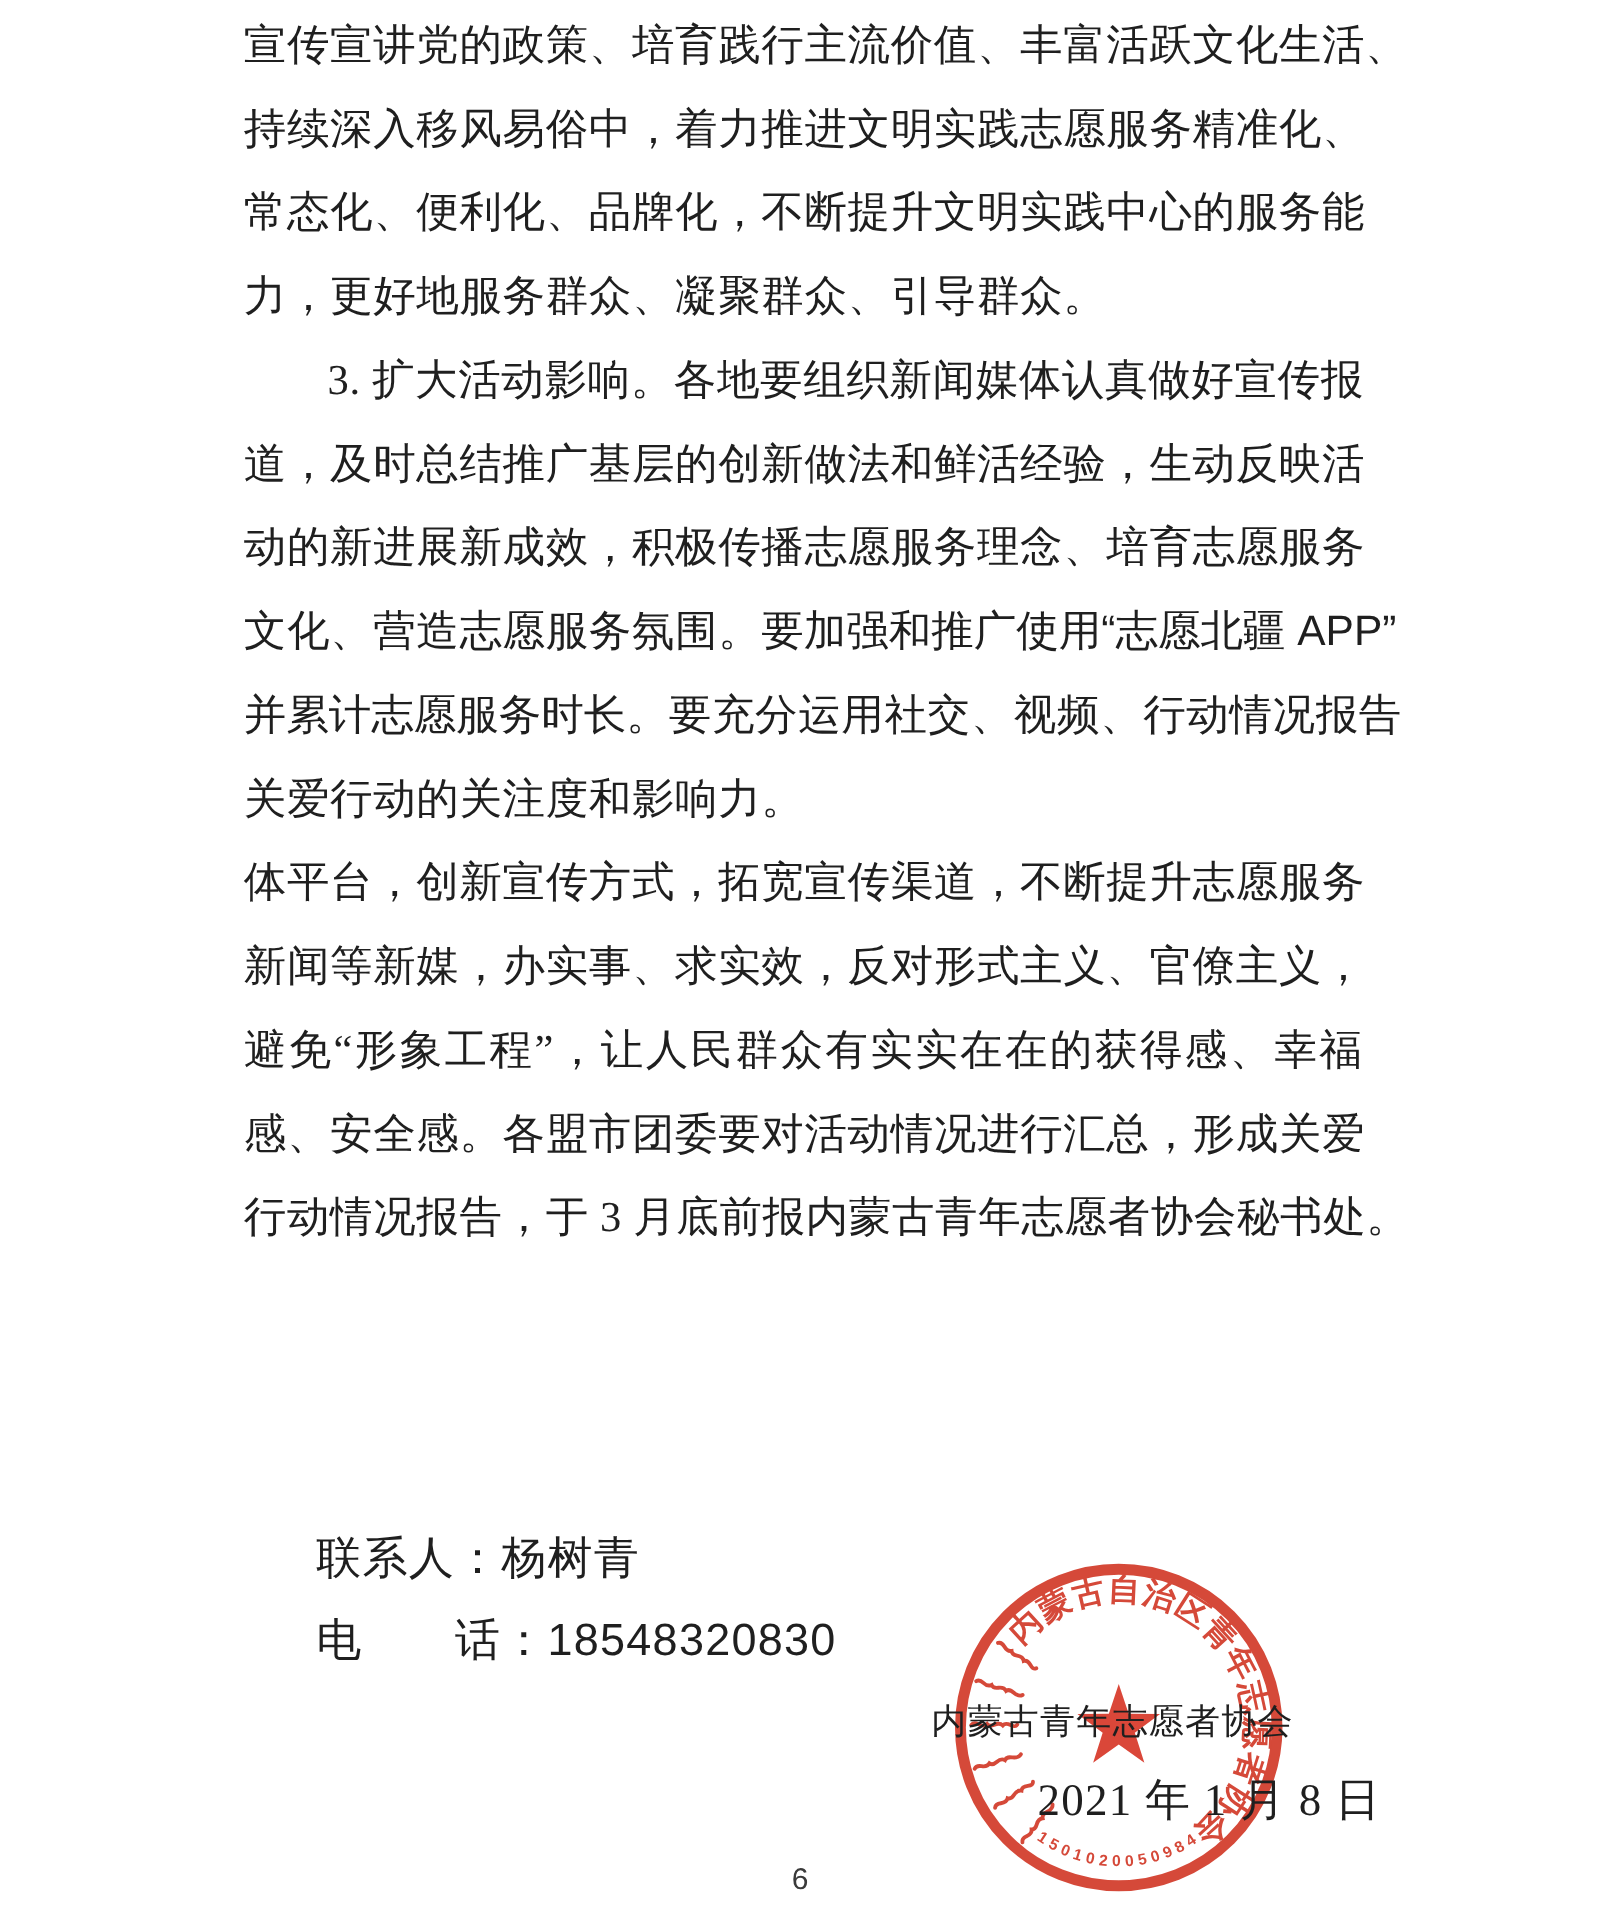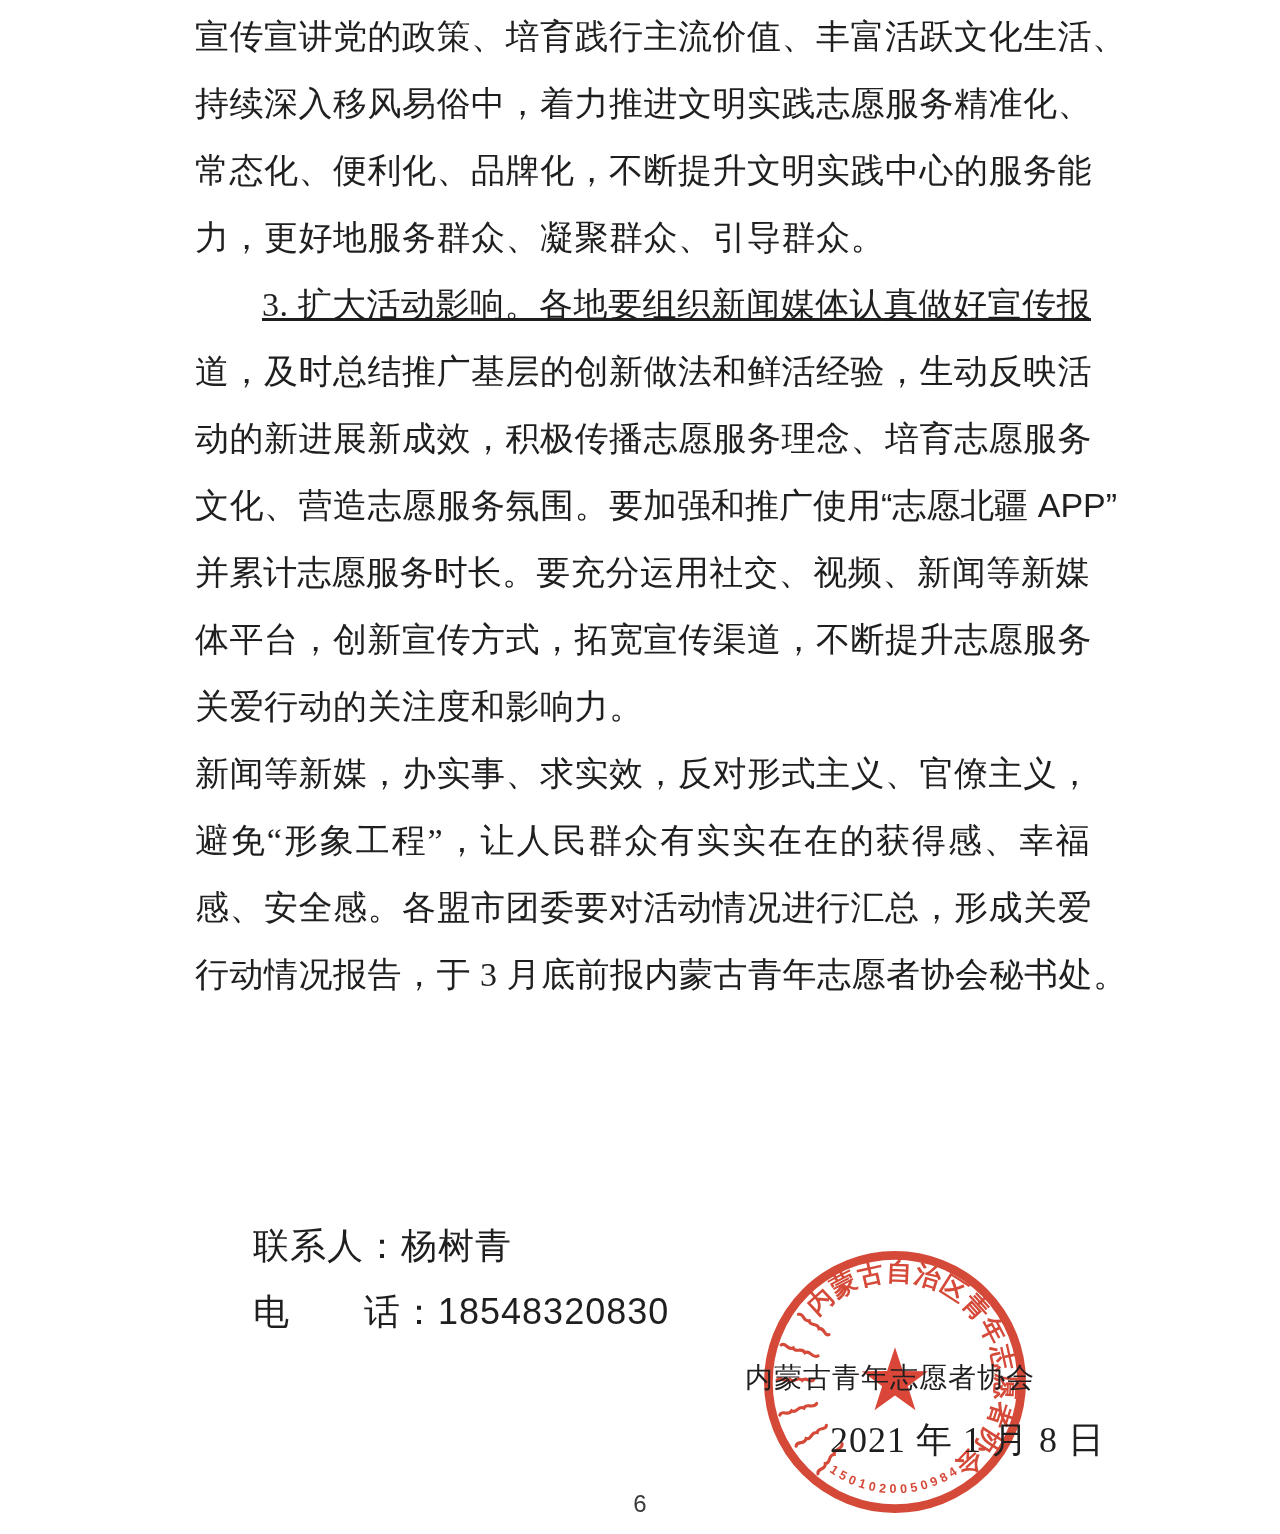--- a/index.html
+++ b/index.html
@@ -15,21 +15,21 @@
     position:absolute;left:195px;top:3px;width:895px;
   }
   .bline{
     height:67px;line-height:67px;font-size:34px;
     text-align:justify;text-align-last:justify;
     text-justify:inter-character;
     white-space:nowrap;
     letter-spacing:0.5px;
   }
   .bline.short{text-align-last:left;font-family:Liberation Serif, serif;}
-  .bline.indent{text-indent:67px;text-decoration:underline;}
+  .bline.indent{text-indent:67px;}
   .hei{font-family:"Liberation Sans", sans-serif;font-weight:400;letter-spacing:0;}
   .contact-line{
     position:absolute;left:253px;height:44px;line-height:44px;
     font-size:36px;letter-spacing:1px;white-space:nowrap;z-index:3;
   }
   .contact-person{top:1224px;}
   .contact-phone{top:1290px;}
   .phone-num{font-family:"Liberation Sans", sans-serif;font-size:36px;letter-spacing:1px;}
   .signature-org{
     position:absolute;left:745px;top:1356px;height:44px;line-height:44px;
@@ -56,23 +56,23 @@
 
   <div class="body-text">
     <div class="bline">宣传宣讲党的政策、培育践行主流价值、丰富活跃文化生活、</div>
     <div class="bline">持续深入移风易俗中，着力推进文明实践志愿服务精准化、</div>
     <div class="bline">常态化、便利化、品牌化，不断提升文明实践中心的服务能</div>
     <div class="bline short">力，更好地服务群众、凝聚群众、引导群众。</div>
     <div class="bline indent">3. 扩大活动影响。各地要组织新闻媒体认真做好宣传报</div>
     <div class="bline">道，及时总结推广基层的创新做法和鲜活经验，生动反映活</div>
     <div class="bline">动的新进展新成效，积极传播志愿服务理念、培育志愿服务</div>
     <div class="bline"><span>文化、营造志愿服务氛围。</span><span class="hei">要加强和推广使用“志愿北疆 APP”</span></div>
-    <div class="bline"><span class="hei">并累计志愿服务时长。</span><span>要充分运用社交、视频、新闻等新媒</span></div>
+    <div class="bline"><span class="hei">并累计志愿服务时长。</span><span>要充分运用社交、视频、行动情况报告</span></div>
+    <div class="bline short">关爱行动的关注度和影响力。</div>
     <div class="bline">体平台，创新宣传方式，拓宽宣传渠道，不断提升志愿服务</div>
-    <div class="bline short">关爱行动的关注度和影响力。</div>
     <div class="bline">新闻等新媒，办实事、求实效，反对形式主义、官僚主义，</div>
     <div class="bline">避免“形象工程”，让人民群众有实实在在的获得感、幸福</div>
     <div class="bline">感、安全感。各盟市团委要对活动情况进行汇总，形成关爱</div>
     <div class="bline">行动情况报告，于 3 月底前报内蒙古青年志愿者协会秘书处。</div>
   </div>
 
   <div class="contact-line contact-person">
     <span>联系人：</span><span>杨树青</span>
   </div>
   <div class="contact-line contact-phone">

